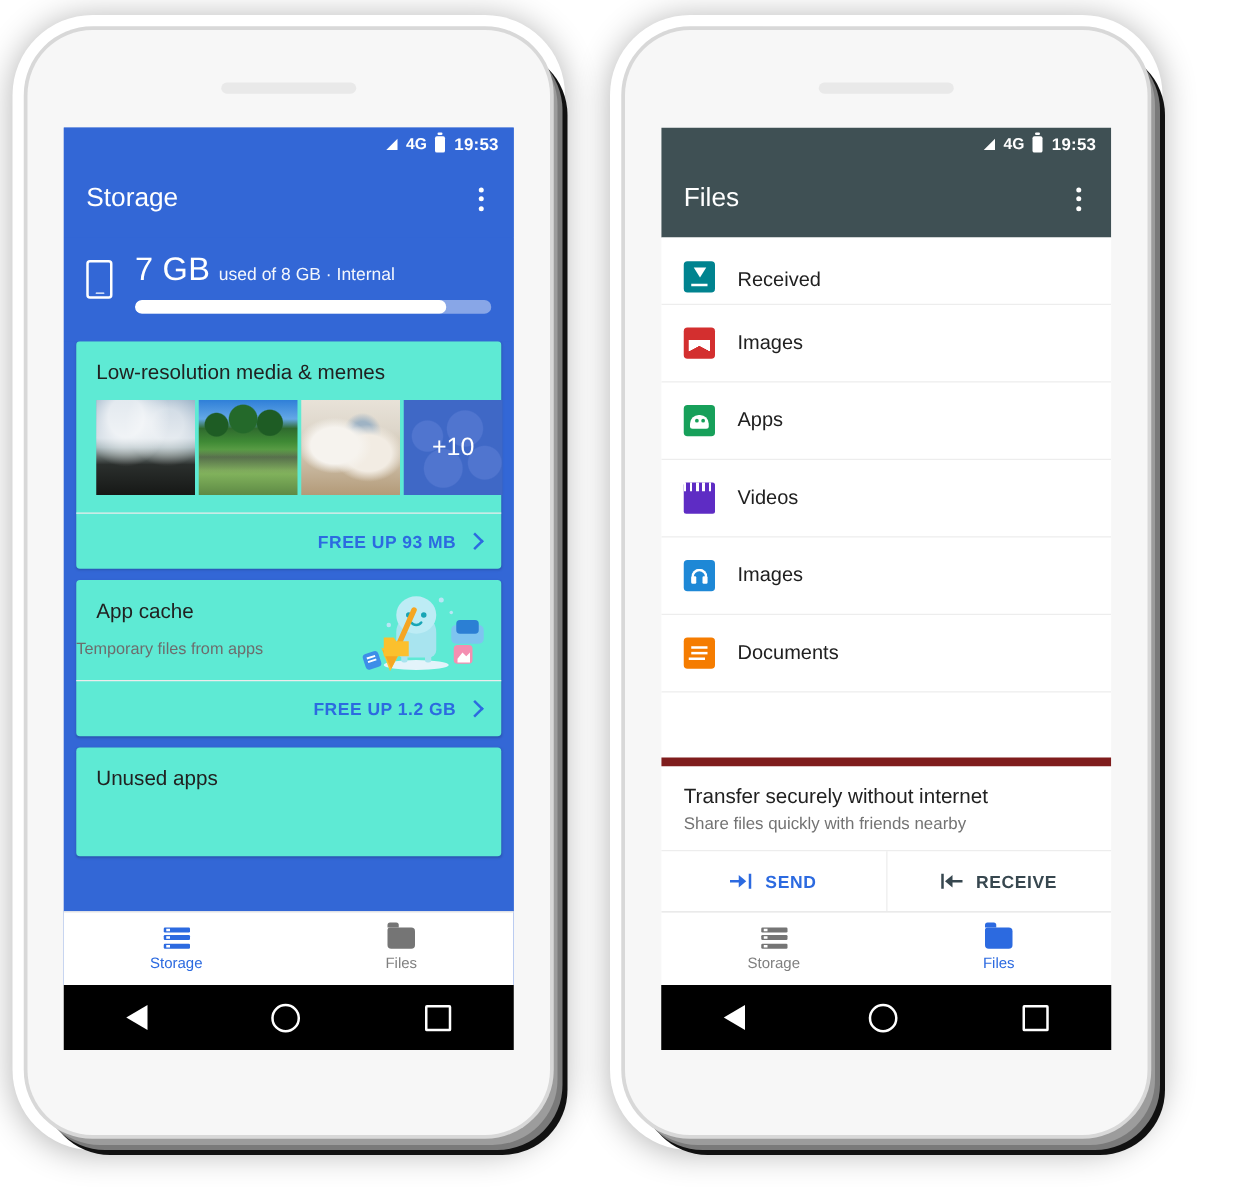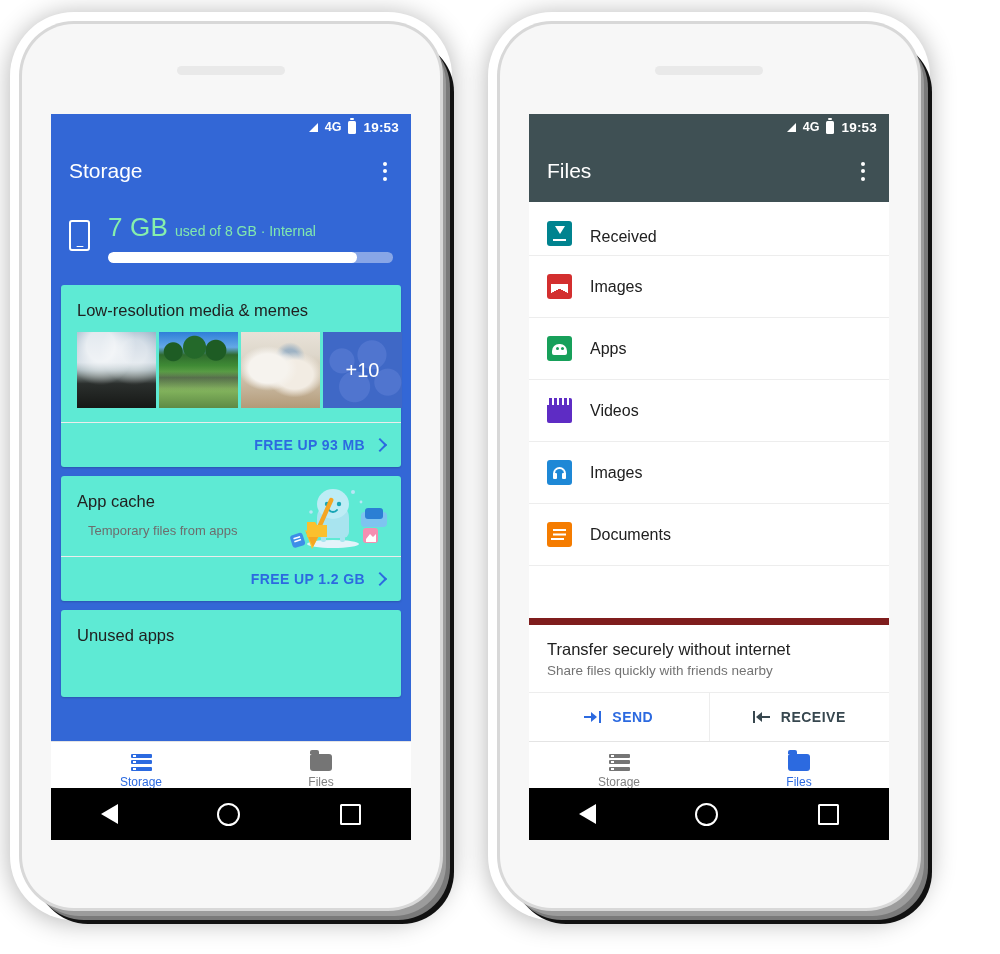--- a/index.html
+++ b/index.html
@@ -31,21 +31,21 @@
   .earpiece {
     position: absolute; top: 42px; left: 50%;
     transform: translateX(-50%);
     width: 108px; height: 9px; border-radius: 5px;
     background: #e9e9e9;
   }
 
   
   .screen {
     position: absolute;
-    top: 90px; left: 29px;
+    top: 78px; left: 29px;
     width: 360px; height: 686px;
     overflow: hidden;
     background: #fafafa;
     display: flex; flex-direction: column;
   }
 
   
   .statusbar {
     height: 26px; flex: 0 0 26px;
     display: flex; align-items: center; justify-content: flex-end;
@@ -77,21 +77,21 @@
     color: #ffffff;
   }
   .appbar-title { font-size: 21px; font-weight: normal; flex: 1; }
   .kebab { display: flex; flex-direction: column; gap: 3.5px; cursor: pointer; padding: 6px; }
   .kebab i { width: 4px; height: 4px; border-radius: 50%; background: #ffffff; display: block; }
 
   
   .summary {
     padding: 10px 18px 22px 18px;
     display: flex; align-items: flex-start; gap: 18px;
-    color: #86efac;
+    color: #ffffff;
   }
   .phone-glyph {
     width: 17px; height: 27px; margin-top: 8px;
     border: 2px solid #ffffff; border-radius: 3px;
     flex: 0 0 auto; position: relative;
   }
   .phone-glyph::after {
     content: ""; position: absolute; bottom: 2px; left: 50%;
     transform: translateX(-50%);
     width: 7px; height: 1.5px; background: #ffffff; border-radius: 1px;
@@ -112,21 +112,21 @@
     overflow: hidden;
     padding: 0 10px;
     display: flex; flex-direction: column; gap: 9px;
   }
   .card {
     background: #5eead4; border-radius: 3px;
     box-shadow: 0 1px 2px rgba(0,0,0,0.18);
     flex: 0 0 auto;
   }
   .card-title { font-size: 16.5px; color: #212121; padding: 16px 16px 12px 16px; }
-  .card-sub { font-size: 13px; color: #6d6d6d; padding: 0 16px 14px 13px; margin-left: 14px; }
+  .card-sub { font-size: 13px; color: #6d6d6d; padding: 0 16px 14px 0; }
 
   .thumbs { display: flex; gap: 3px; padding: 0 16px 14px 16px; }
   .thumb { width: 79px; height: 76px; flex: 0 0 79px; position: relative; overflow: hidden; }
   .thumb-more {
     background: #3f68c6;
     display: flex; align-items: center; justify-content: center;
     color: #ffffff; font-size: 20px;
   }
   .thumb-more .paws {
     position: absolute; inset: 0;

